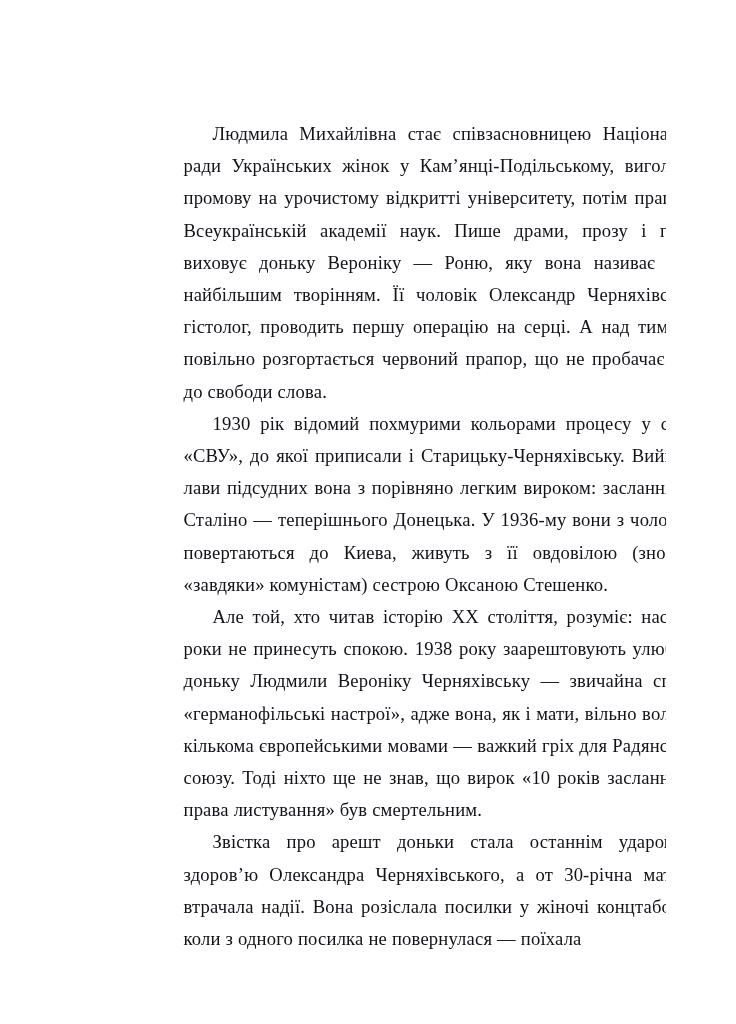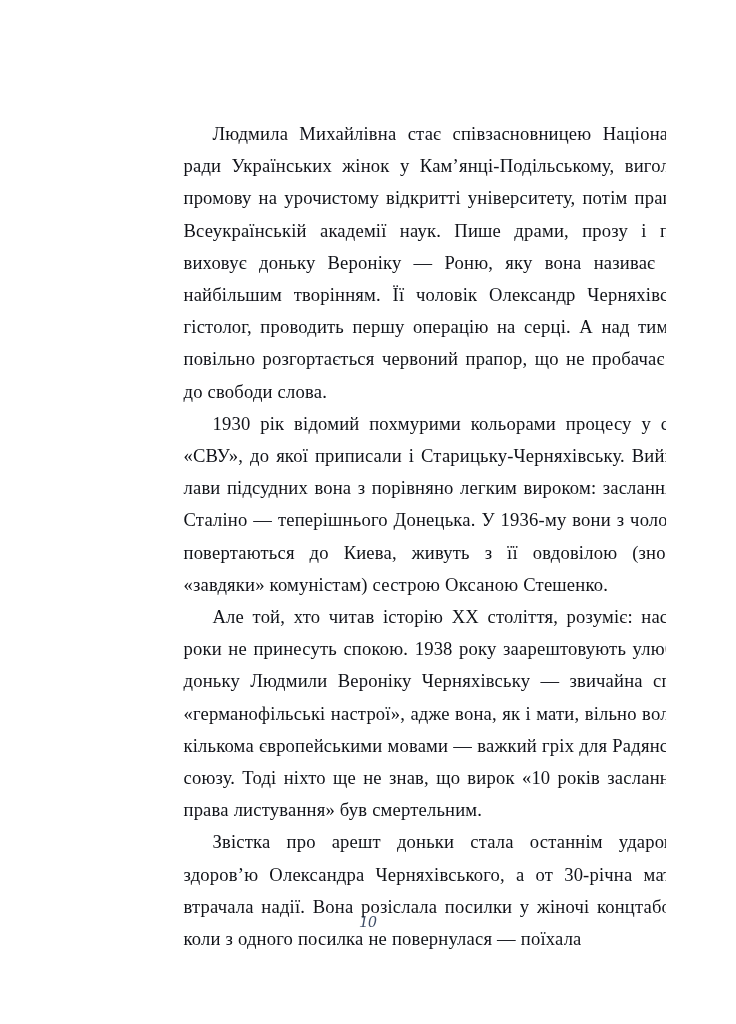--- a/index.html
+++ b/index.html
@@ -57,15 +57,14 @@
 
 <div class="page">
 
   <div class="text-block">
     <p class="para">Людмила Михайлівна стає співзасновницею Національної ради Українських жінок у Кам’янці-Подільському, виголошує промову на урочистому відкритті університету, потім працює у Всеукраїнській академії наук. Пише драми, прозу і поезії, виховує доньку Вероніку — Роню, яку вона називає своїм найбільшим творінням. Її чоловік Олександр Черняхівський, гістолог, проводить першу операцію на серці. А над тим всім повільно розгортається червоний прапор, що не пробачає жаги до свободи слова.</p>
     <p class="para">1930 рік відомий похмурими кольорами процесу у справі «СВУ», до якої приписали і Старицьку-Черняхівську. Вийшла з лави підсудних вона з порівняно легким вироком: засланням до Сталіно — теперішнього Донецька. У 1936-му вони з чоловіком повертаються до Киева, живуть з її овдовілою (знову ж «завдяки» комуністам) сестрою Оксаною Стешенко.</p>
     <p class="para">Але той, хто читав історію ХХ століття, розуміє: наступні роки не принесуть спокою. 1938 року заарештовують улюблену доньку Людмили Вероніку Черняхівську — звичайна справа, «германофільські настрої», адже вона, як і мати, вільно володіла кількома європейськими мовами — важкий гріх для Радянського союзу. Тоді ніхто ще не знав, що вирок «10 років заслання без права листування» був смертельним.</p>
     <p class="para">Звістка про арешт доньки стала останнім ударом по здоров’ю Олександра Черняхівського, а от 30-річна мати не втрачала надії. Вона розіслала посилки у жіночі концтабори, а коли з одного посилка не повернулася — поїхала</p>
   </div>
 
-  <div class="folio">10</div>
 
 </div>
 
 </body></html>

